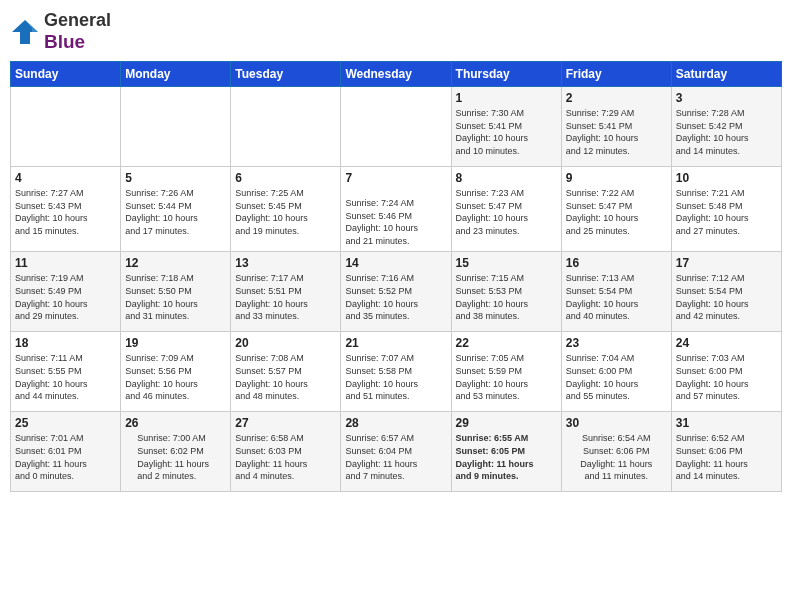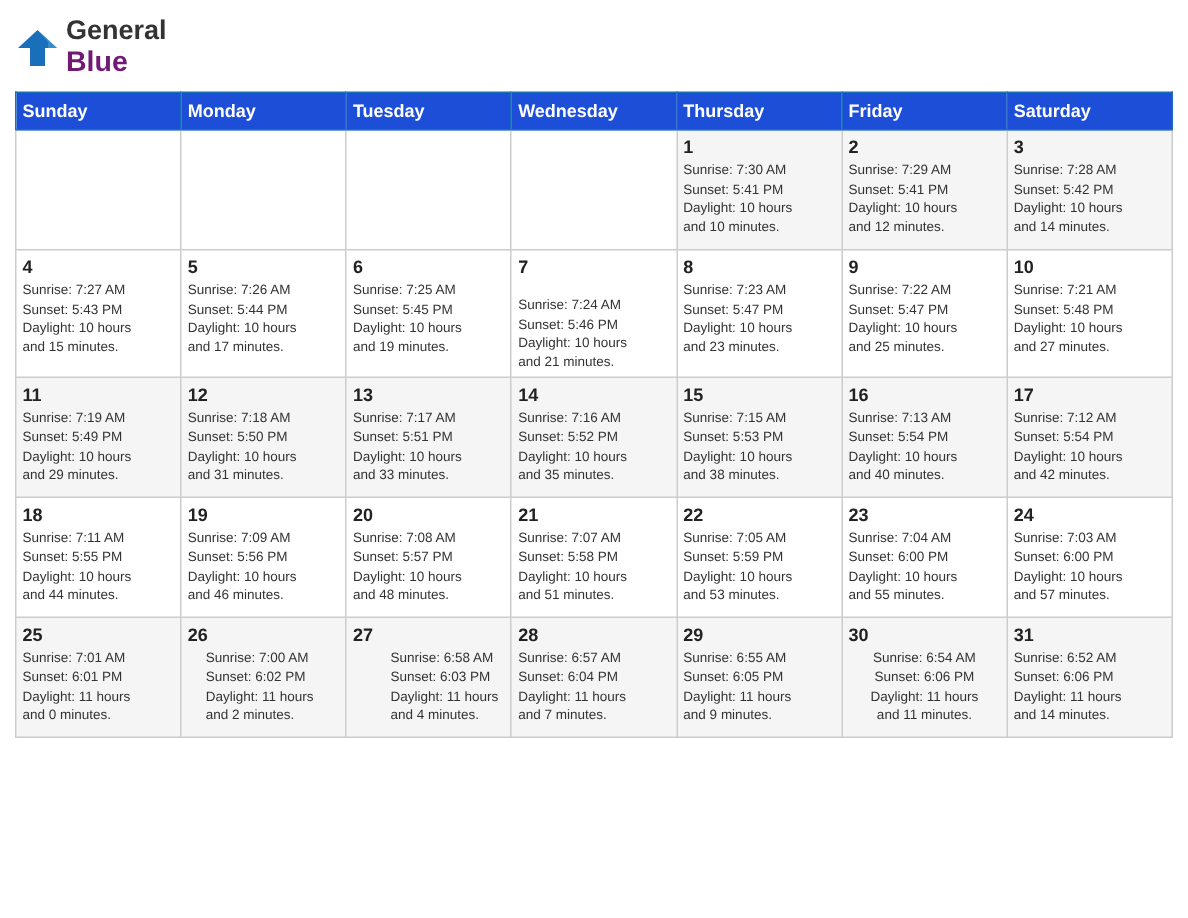--- a/index.html
+++ b/index.html
@@ -313,35 +313,35 @@
         </td>
         <td>
           <span class="day-number">26</span>
           <div class="day-info" style="white-space: pre-line; margin-left: 12px;">Sunrise: 7:00 AM
 Sunset: 6:02 PM
 Daylight: 11 hours
 and 2 minutes.</div>
         </td>
         <td>
           <span class="day-number">27</span>
-          <div class="day-info" style="white-space: pre-line; margin-left: 25px;">Sunrise: 6:58 AM
+          <div class="day-info" style="white-space: pre-line;">Sunrise: 6:58 AM
 Sunset: 6:03 PM
 Daylight: 11 hours
 and 4 minutes.</div>
         </td>
         <td>
           <span class="day-number">28</span>
           <div class="day-info" style="white-space: pre-line;">Sunrise: 6:57 AM
 Sunset: 6:04 PM
 Daylight: 11 hours
 and 7 minutes.</div>
         </td>
         <td>
           <span class="day-number">29</span>
-          <div class="day-info" style="white-space: pre-line;">Sunrise: 6:55 AM
+          <div class="day-info" style="white-space: pre-line; font-weight: bold;">Sunrise: 6:55 AM
 Sunset: 6:05 PM
 Daylight: 11 hours
 and 9 minutes.</div>
         </td>
         <td>
           <span class="day-number">30</span>
           <div class="day-info" style="white-space: pre-line; text-align: center;">Sunrise: 6:54 AM
 Sunset: 6:06 PM
 Daylight: 11 hours
 and 11 minutes.</div>

